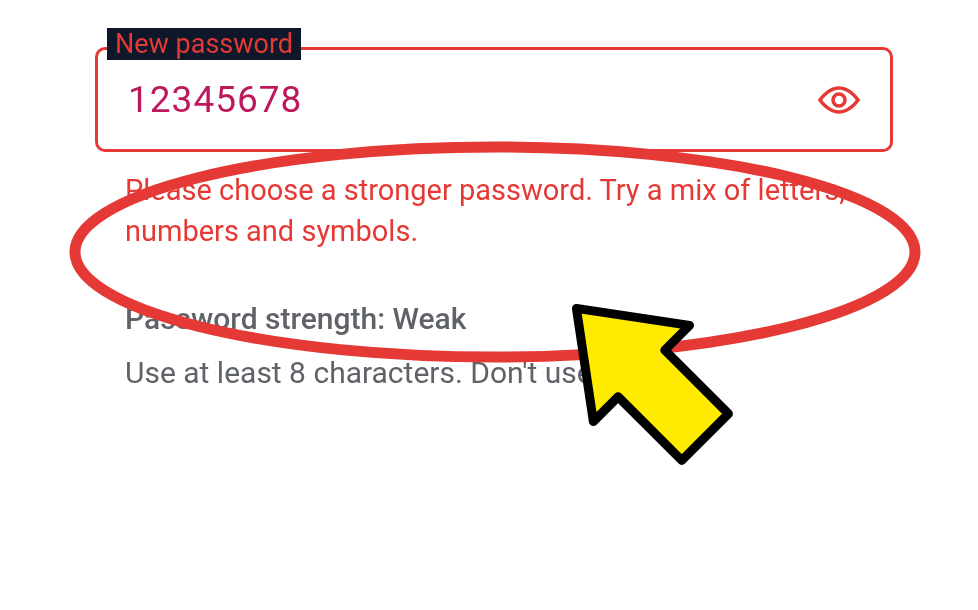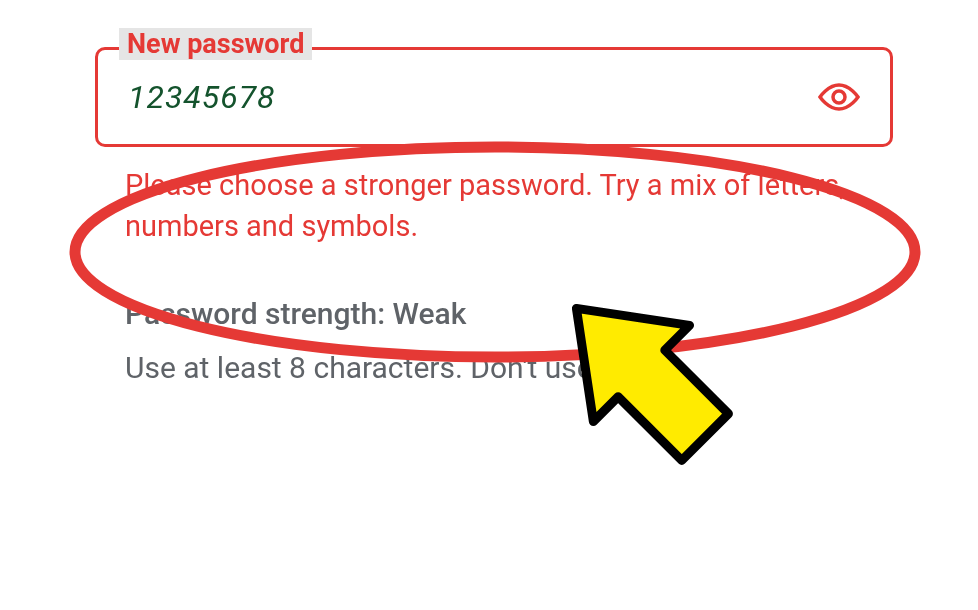--- a/index.html
+++ b/index.html
@@ -19,43 +19,42 @@
       position: relative;
       padding: 25px 85px 0 95px;
     }
     .field-wrapper {
       position: relative;
       margin-top: 22px;
     }
     .field-label {
       position: absolute;
       top: -19px;
-      left: 24px;
-      background: #e5e5e5;
+      left: 12px;
+      background: #0f172a;
       padding: 0 8px;
       font-size: 27px;
       color: #e53935;
-      font-weight: 700;
+      font-weight: 400;
       z-index: 2;
     }
     .password-field {
       border: 3px solid #e53935;
       border-radius: 10px;
       padding: 28px 70px 28px 30px;
       display: flex;
       align-items: center;
       position: relative;
     }
     .password-value {
-      font-size: 32px;
-      color: #14532d;
+      font-size: 37px;
+      color: #be185d;
       font-weight: 400;
       letter-spacing: 1px;
       flex: 1;
-      font-style: italic;
     }
     .eye-icon {
       position: absolute;
       right: 28px;
       top: 50%;
       transform: translateY(-50%);
       width: 46px;
       height: 30px;
       cursor: pointer;
     }

